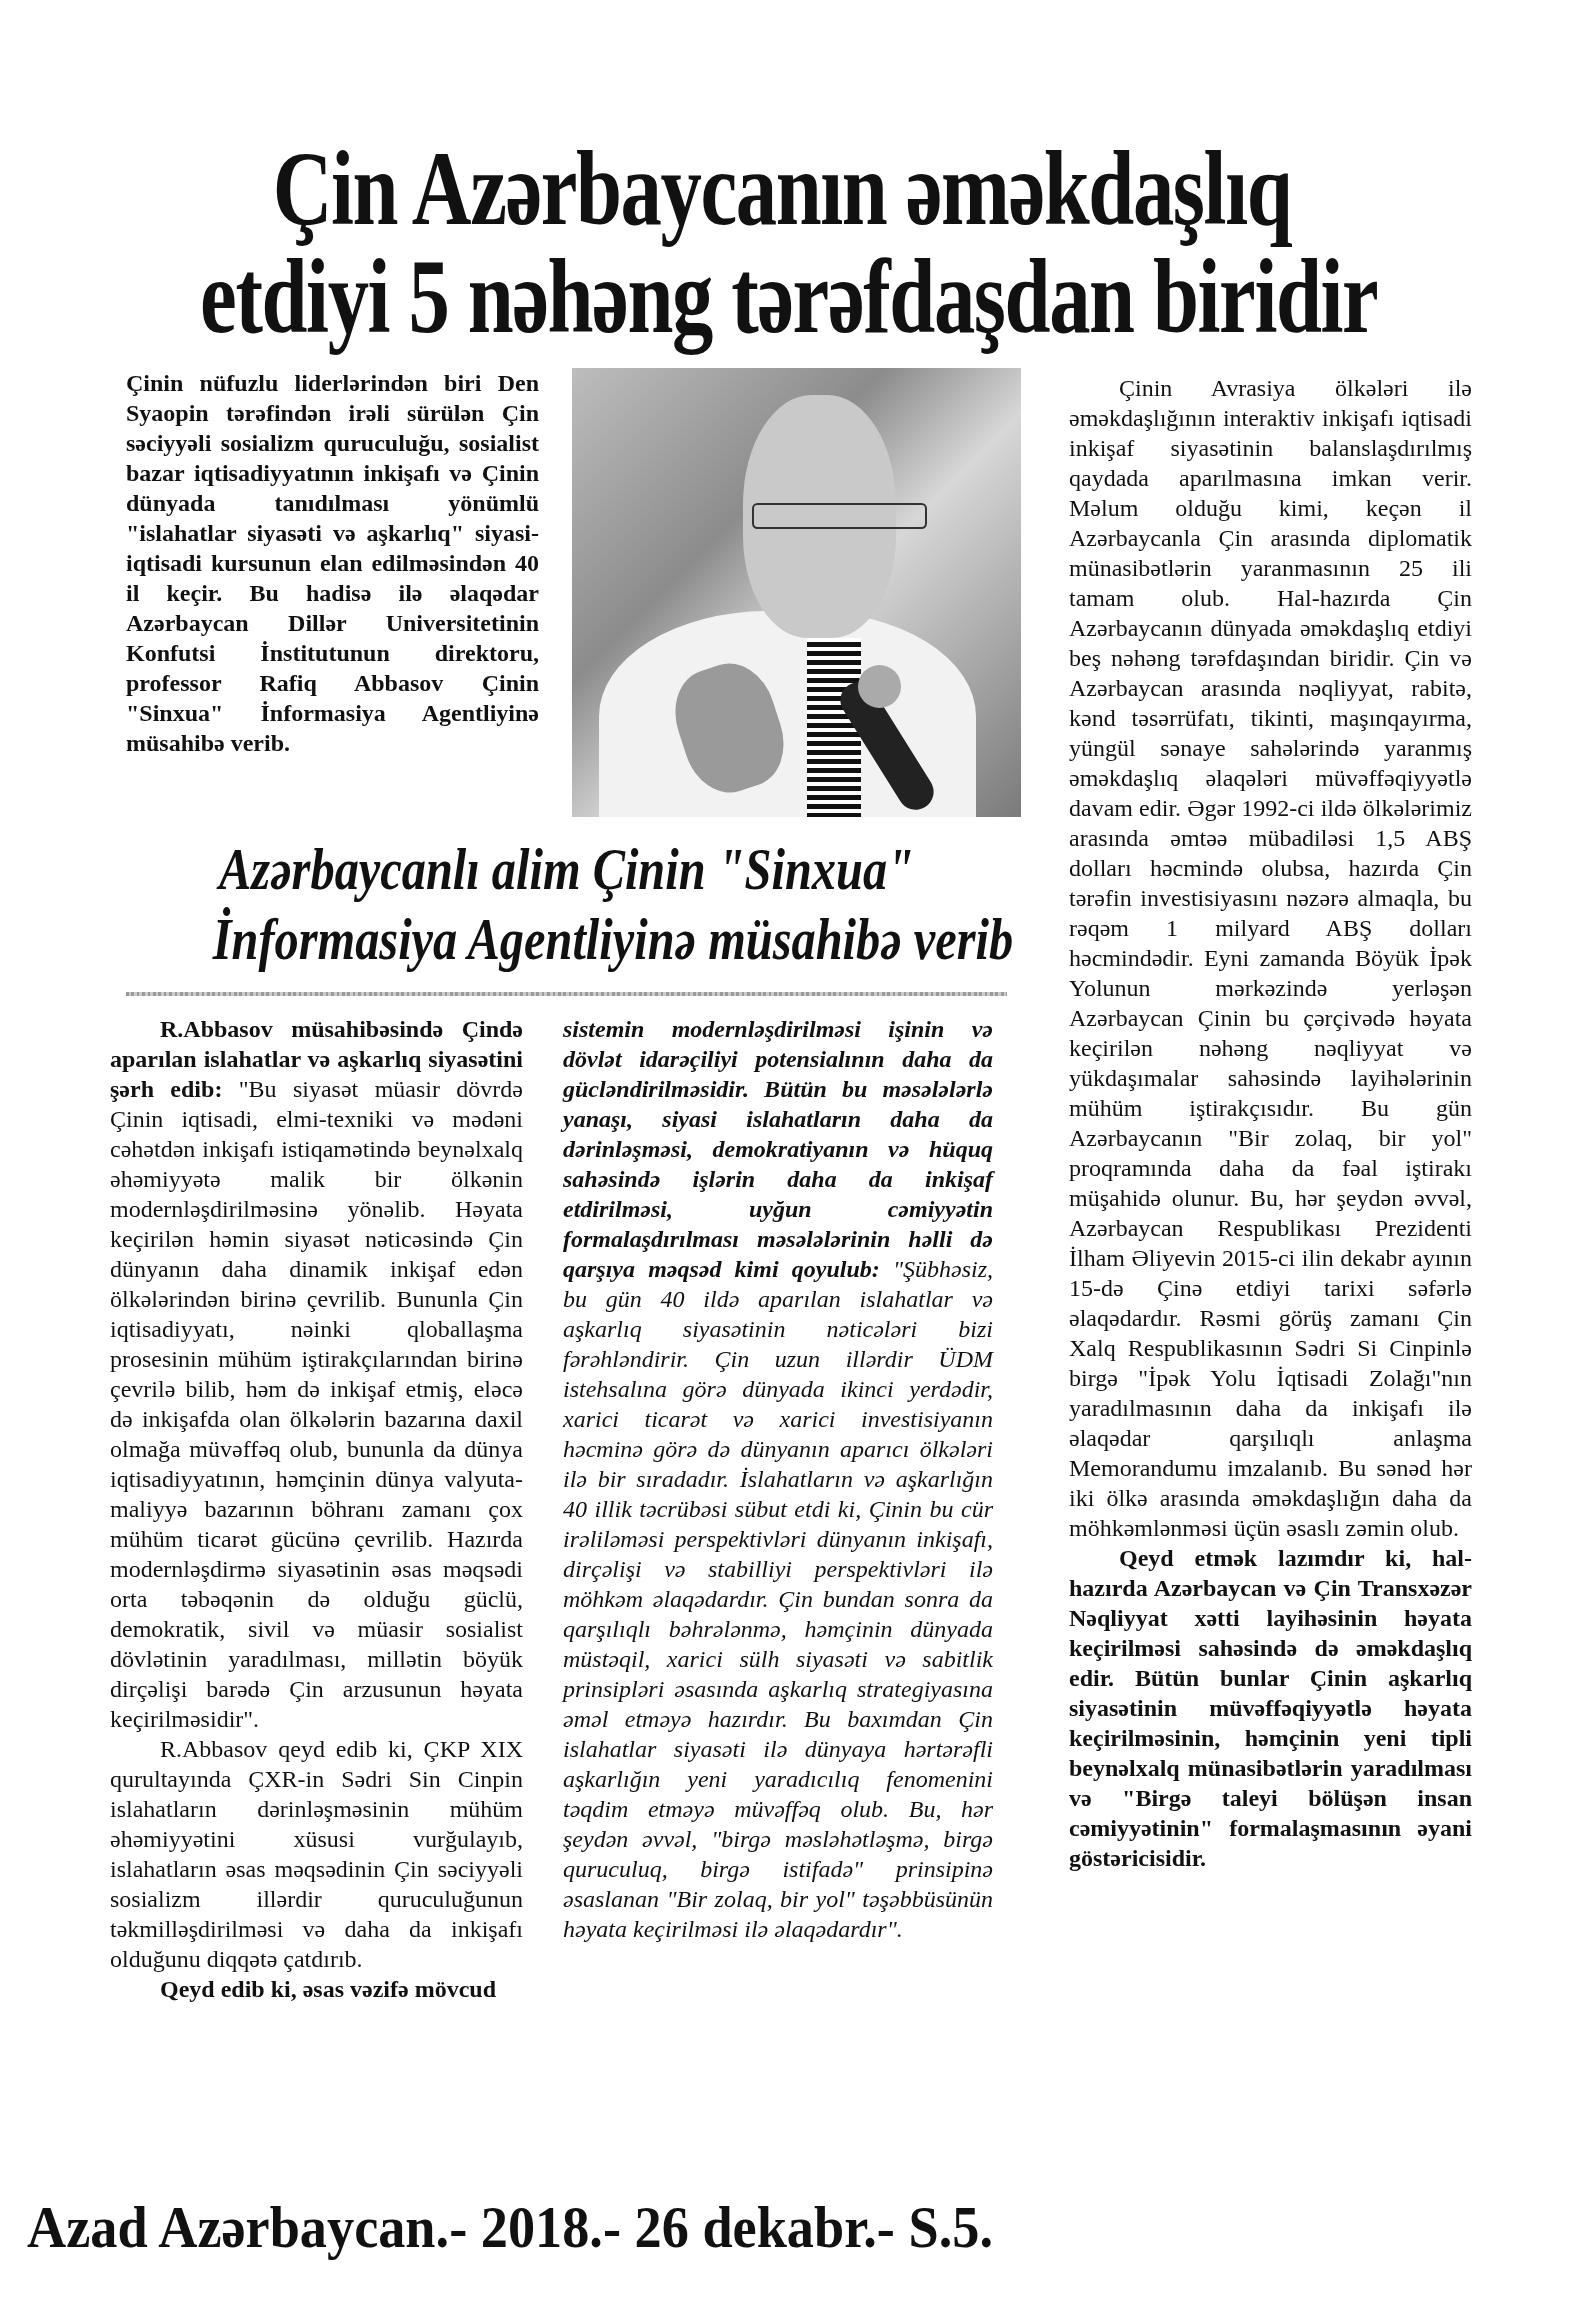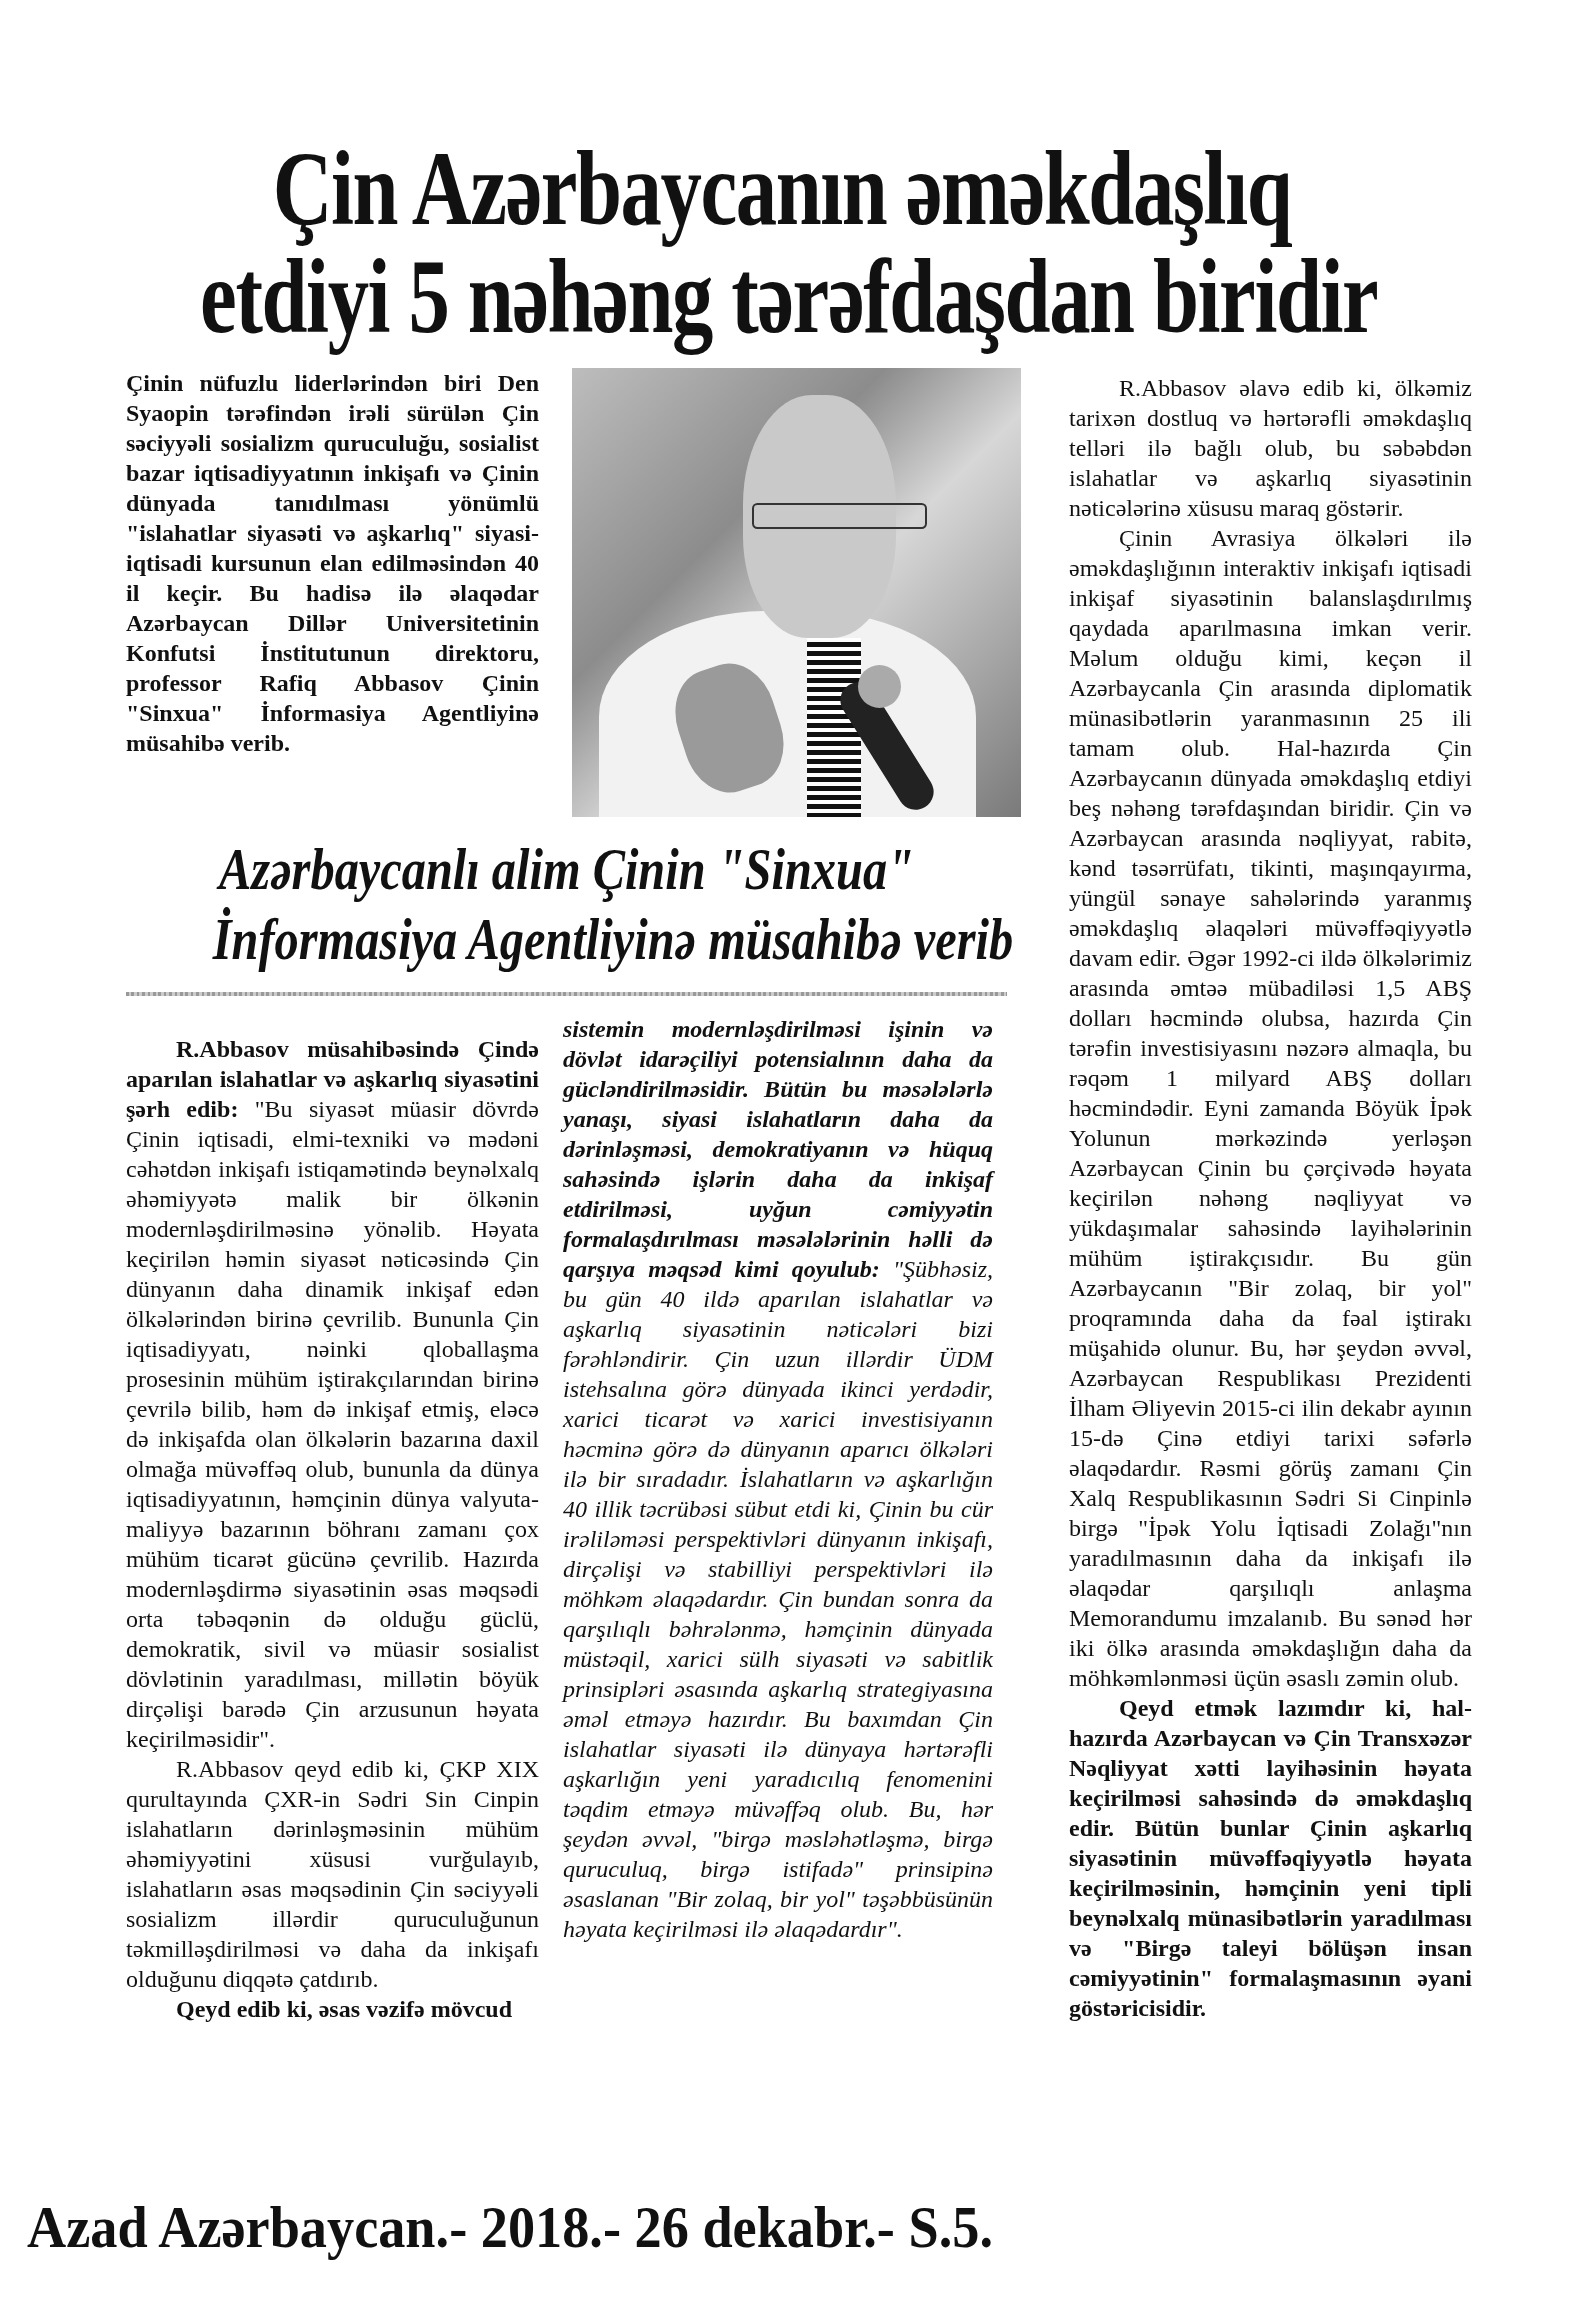--- a/index.html
+++ b/index.html
@@ -13,21 +13,21 @@
   }
   .headline .l2 { display: block; }
 
   .col { position: absolute; font-size: 24px; line-height: 30px; text-align: justify; hyphens: manual; }
   .col p { margin: 0; }
   .col p.indent { text-indent: 50px; }
   .b { font-weight: bold; }
 
   .lead { left: 126px; top: 368px; width: 413px; }
   .right { left: 1069px; top: 373px; width: 403px; }
-  .c1 { left: 126px; top: 1014px; width: 413px; margin-top: 20px; }
+  .c1 { left: 110px; top: 1014px; width: 413px; }
   .c2 { left: 563px; top: 1014px; width: 430px; font-style: italic; }
 
   .photo {
     position: absolute; left: 572px; top: 368px; width: 449px; height: 449px;
     background: linear-gradient(135deg, #bdbdbd 0%, #8c8c8c 35%, #d7d7d7 55%, #7a7a7a 100%);
     overflow: hidden;
   }
   .photo .head { position: absolute; left: 171px; top: 27px; width: 153px; height: 243px; border-radius: 45% 45% 42% 42%; background: #c9c9c9; }
   .photo .glasses { position: absolute; left: 180px; top: 135px; width: 171px; height: 21.6px; border: 2.7px solid #333; border-radius: 5.4px; }
   .photo .shirt { position: absolute; left: 27px; top: 243px; width: 377px; height: 234px; background: #f2f2f2; border-radius: 45% 45% 0 0; }
@@ -81,19 +81,18 @@
   <p class="indent"><span class="b">R.Abbasov müsahibəsində Çində aparılan islahatlar və aşkarlıq siyasətini şərh edib:</span><span> "Bu siyasət müasir dövrdə Çinin iqtisadi, elmi-texniki və mədəni cəhətdən inkişafı istiqamətində beynəlxalq əhəmiyyətə malik bir ölkənin modernləşdirilməsinə yönəlib. Həyata keçirilən həmin siyasət nəticəsində Çin dünyanın daha dinamik inkişaf edən ölkələrindən birinə çevrilib. Bununla Çin iqtisadiyyatı, nəinki qloballaşma prosesinin mühüm iştirakçılarından birinə çevrilə bilib, həm də inkişaf etmiş, eləcə də inkişafda olan ölkələrin bazarına daxil olmağa müvəffəq olub, bununla da dünya iqtisadiyyatının, həmçinin dünya valyuta-maliyyə bazarının böhranı zamanı çox mühüm ticarət gücünə çevrilib. Hazırda modernləşdirmə siyasətinin əsas məqsədi orta təbəqənin də olduğu güclü, demokratik, sivil və müasir sosialist dövlətinin yaradılması, millətin böyük dirçəlişi barədə Çin arzusunun həyata keçirilməsidir".</span></p>
   <p class="indent">R.Abbasov qeyd edib ki, ÇKP XIX qurultayında ÇXR-in Sədri Sin Cinpin islahatların dərinləşməsinin mühüm əhəmiyyətini xüsusi vurğulayıb, islahatların əsas məqsədinin Çin səciyyəli sosializm illərdir quruculuğunun təkmilləşdirilməsi və daha da inkişafı olduğunu diqqətə çatdırıb.</p>
   <p class="indent b">Qeyd edib ki, əsas vəzifə mövcud</p>
 </div>
 
 <div class="col c2">
   <p><span class="b">sistemin modernləşdirilməsi işinin və dövlət idarəçiliyi potensialının daha da gücləndirilməsidir. Bütün bu məsələlərlə yanaşı, siyasi islahatların daha da dərinləşməsi, demokratiyanın və hüquq sahəsində işlərin daha da inkişaf etdirilməsi, uyğun cəmiyyətin formalaşdırılması məsələlərinin həlli də qarşıya məqsəd kimi qoyulub:</span><span> "Şübhəsiz, bu gün 40 ildə aparılan islahatlar və aşkarlıq siyasətinin nəticələri bizi fərəhləndirir. Çin uzun illərdir ÜDM istehsalına görə dünyada ikinci yerdədir, xarici ticarət və xarici investisiyanın həcminə görə də dünyanın aparıcı ölkələri ilə bir sıradadır. İslahatların və aşkarlığın 40 illik təcrübəsi sübut etdi ki, Çinin bu cür irəliləməsi perspektivləri dünyanın inkişafı, dirçəlişi və stabilliyi perspektivləri ilə möhkəm əlaqədardır. Çin bundan sonra da qarşılıqlı bəhrələnmə, həmçinin dünyada müstəqil, xarici sülh siyasəti və sabitlik prinsipləri əsasında aşkarlıq strategiyasına əməl etməyə hazırdır. Bu baxımdan Çin islahatlar siyasəti ilə dünyaya hərtərəfli aşkarlığın yeni yaradıcılıq fenomenini təqdim etməyə müvəffəq olub. Bu, hər şeydən əvvəl, "birgə məsləhətləşmə, birgə quruculuq, birgə istifadə" prinsipinə əsaslanan "Bir zolaq, bir yol" təşəbbüsünün həyata keçirilməsi ilə əlaqədardır".</span></p>
 </div>
 
 <div class="col right">
-  <p class="indent">R.Abbasov əlavə edib ki, ölkəmiz tarixən dostluq və hərtərəfli əməkdaşlıq telləri ilə bağlı olub, bu səbəbdən islahatlar və aşkarlıq siyasətinin nəticələrinə xüsusu maraq göstərir.</p>
   <p class="indent">Çinin Avrasiya ölkələri ilə əməkdaşlığının interaktiv inkişafı iqtisadi inkişaf siyasətinin balanslaşdırılmış qaydada aparılmasına imkan verir. Məlum olduğu kimi, keçən il Azərbaycanla Çin arasında diplomatik münasibətlərin yaranmasının 25 ili tamam olub. Hal-hazırda Çin Azərbaycanın dünyada əməkdaşlıq etdiyi beş nəhəng tərəfdaşından biridir. Çin və Azərbaycan arasında nəqliyyat, rabitə, kənd təsərrüfatı, tikinti, maşınqayırma, yüngül sənaye sahələrində yaranmış əməkdaşlıq əlaqələri müvəffəqiyyətlə davam edir. Əgər 1992-ci ildə ölkələrimiz arasında əmtəə mübadiləsi 1,5 ABŞ dolları həcmində olubsa, hazırda Çin tərəfin investisiyasını nəzərə almaqla, bu rəqəm 1 milyard ABŞ dolları həcmindədir. Eyni zamanda Böyük İpək Yolunun mərkəzində yerləşən Azərbaycan Çinin bu çərçivədə həyata keçirilən nəhəng nəqliyyat və yükdaşımalar sahəsində layihələrinin mühüm iştirakçısıdır. Bu gün Azərbaycanın "Bir zolaq, bir yol" proqramında daha da fəal iştirakı müşahidə olunur. Bu, hər şeydən əvvəl, Azərbaycan Respublikası Prezidenti İlham Əliyevin 2015-ci ilin dekabr ayının 15-də Çinə etdiyi tarixi səfərlə əlaqədardır. Rəsmi görüş zamanı Çin Xalq Respublikasının Sədri Si Cinpinlə birgə "İpək Yolu İqtisadi Zolağı"nın yaradılmasının daha da inkişafı ilə əlaqədar qarşılıqlı anlaşma Memorandumu imzalanıb. Bu sənəd hər iki ölkə arasında əməkdaşlığın daha da möhkəmlənməsi üçün əsaslı zəmin olub.</p>
   <p class="indent b">Qeyd etmək lazımdır ki, hal-hazırda Azərbaycan və Çin Transxəzər Nəqliyyat xətti layihəsinin həyata keçirilməsi sahəsində də əməkdaşlıq edir. Bütün bunlar Çinin aşkarlıq siyasətinin müvəffəqiyyətlə həyata keçirilməsinin, həmçinin yeni tipli beynəlxalq münasibətlərin yaradılması və "Birgə taleyi bölüşən insan cəmiyyətinin" formalaşmasının əyani göstəricisidir.</p>
 </div>
 
 <div class="footer">Azad Azərbaycan.- 2018.- 26 dekabr.- S.5.</div>
 
 
 </body></html>

